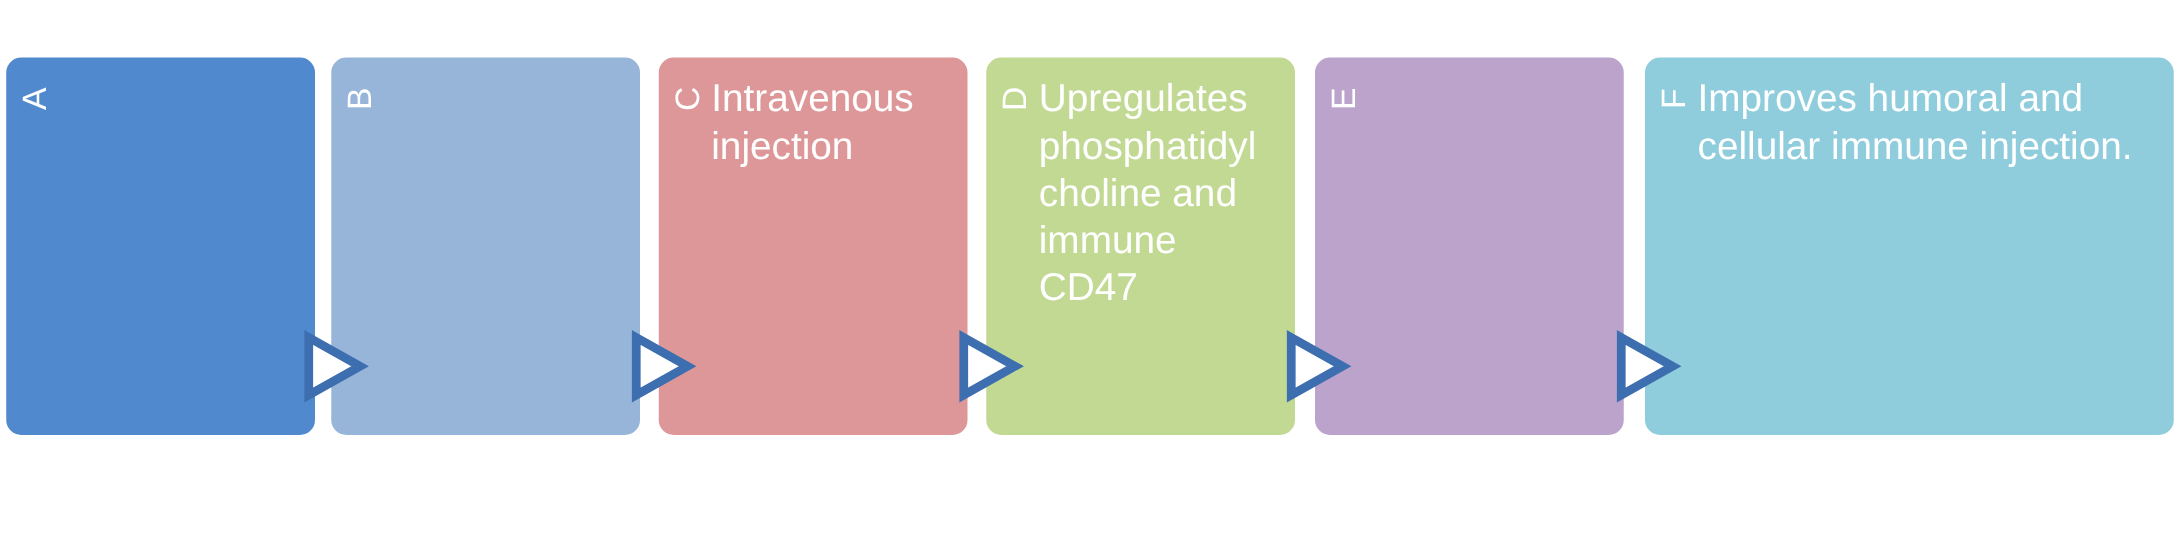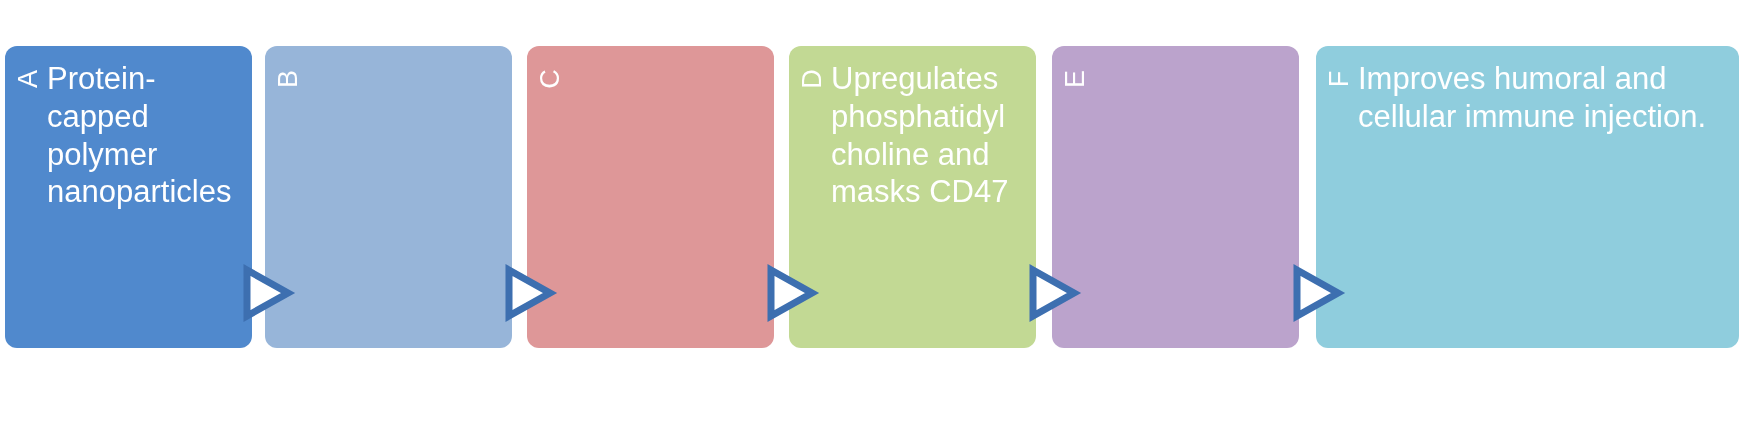--- a/index.html
+++ b/index.html
@@ -82,37 +82,37 @@
   }
 </style>
 </head>
 <body>
 
 <div id="flow-diagram">
 
 <div class="panel" style="left: 5px; width: 247px; background: rgb(80, 137, 205);">
       <div class="panel-inner">
         <div class="panel-letter">A</div>
-        <div class="panel-text">Protein-capped polymer nanoparticles</div>
       </div>
     </div>
     <div class="panel" style="left: 265px; width: 247px; background: rgb(151, 181, 217);">
       <div class="panel-inner">
         <div class="panel-letter">B</div>
       </div>
     </div>
     <div class="panel" style="left: 527px; width: 247px; background: rgb(222, 151, 152);">
       <div class="panel-inner">
         <div class="panel-letter">C</div>
+        <div class="panel-text">Intravenous injection</div>
       </div>
     </div>
     <div class="panel" style="left: 789px; width: 247px; background: rgb(194, 217, 148);">
       <div class="panel-inner">
         <div class="panel-letter">D</div>
-        <div class="panel-text">Upregulates phosphatidyl choline and masks CD47</div>
+        <div class="panel-text">Upregulates phosphatidyl choline and immune CD47</div>
       </div>
     </div>
     <div class="panel" style="left: 1052px; width: 247px; background: rgb(187, 163, 204);">
       <div class="panel-inner">
         <div class="panel-letter">E</div>
       </div>
     </div>
     <div class="panel" style="left: 1316px; width: 423px; background: rgb(143, 205, 221);">
       <div class="panel-inner">
         <div class="panel-letter">F</div>

